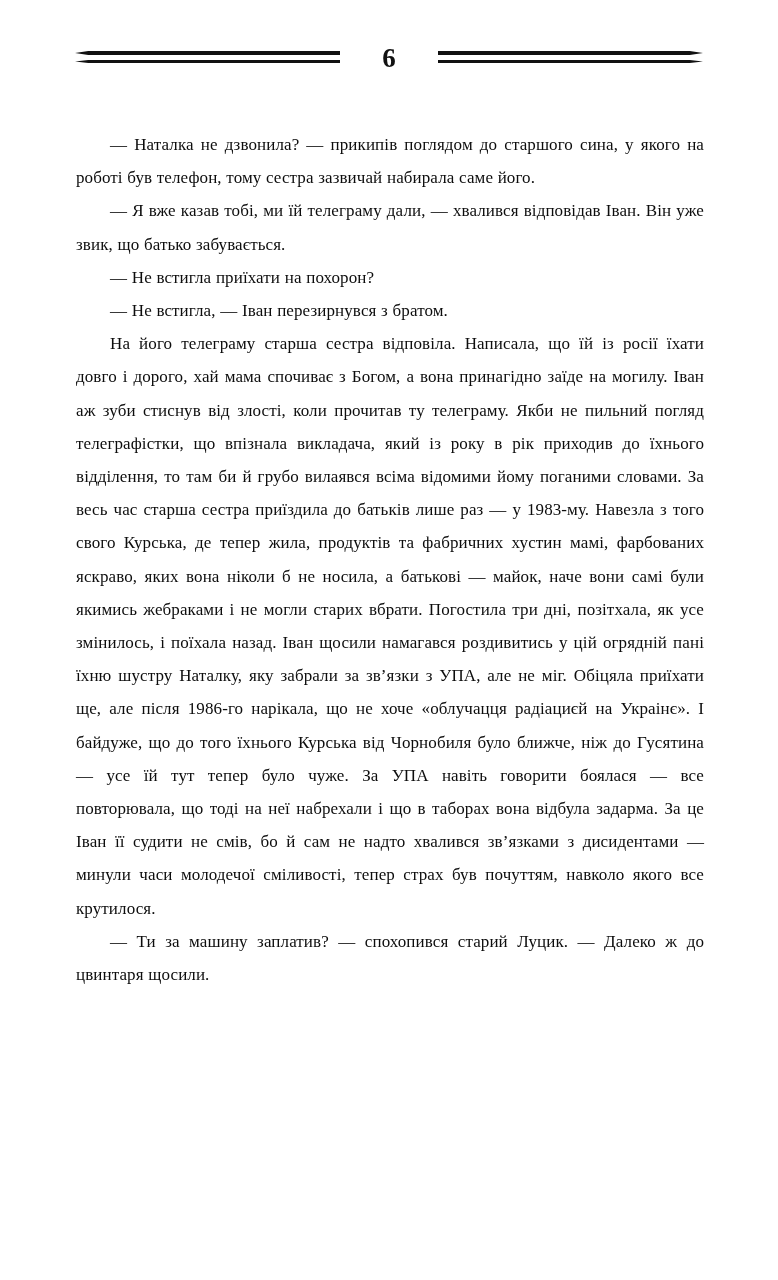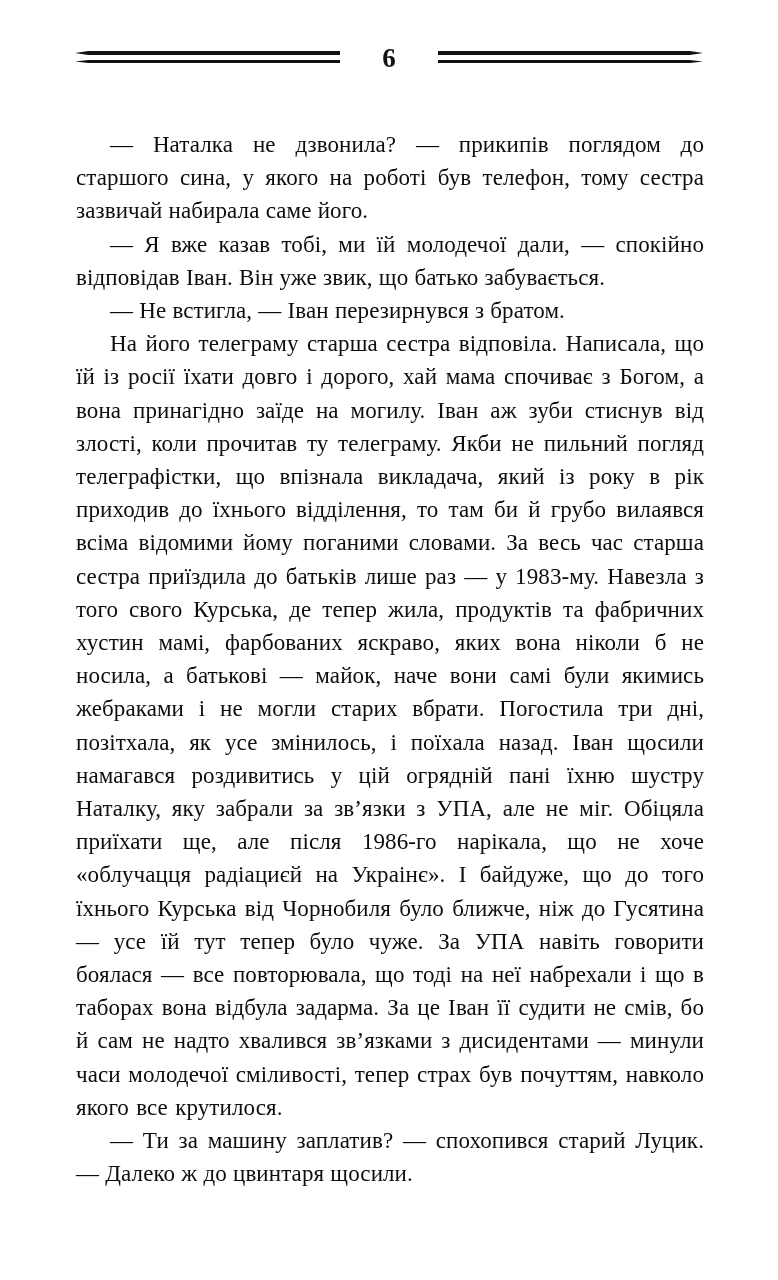--- a/index.html
+++ b/index.html
@@ -66,21 +66,21 @@
     color: #111;
   }
   .body-text {
     position: absolute;
     top: 128px;
     left: 76px;
     width: 628px;
   }
   .body-text p {
     margin: 0;
-    font-size: 23px;
+    font-size: 17px;
     line-height: 33.2px;
     text-align: justify;
     text-indent: 34px;
     font-family: "Liberation Serif", serif;
     letter-spacing: 0.1px;
     word-spacing: 0.3px;
   }
   .body-text p.tight-wide {
     word-spacing: 1.4px;
   }
@@ -97,19 +97,20 @@
     </div>
     <div class="page-number">6</div>
     <div class="orn right">
       <div class="bar top"></div>
       <div class="bar bottom"></div>
     </div>
   </div>
 
   <div class="body-text">
     <p>— Наталка не дзвонила? — прикипів поглядом до старшого сина, у якого на роботі був телефон, тому сестра зазвичай набирала саме його.</p>
-    <p>— Я вже казав тобі, ми їй молодечої дали, — спокійно відповідав Іван. Він уже звик, що батько забувається.</p>
+    <p>— Я вже казав тобі, ми їй телеграму дали, — хвалився відповідав Іван. Він уже звик, що батько забувається.</p>
+    <p>— Не встигла приїхати на похорон?</p>
     <p>— Не встигла, — Іван перезирнувся з братом.</p>
     <p class="tight-wide">На його телеграму старша сестра відповіла. Написала, що їй із росії їхати довго і дорого, хай мама спочиває з Богом, а вона принагідно заїде на могилу. Іван аж зуби стиснув від злості, коли прочитав ту телеграму. Якби не пильний погляд телеграфістки, що впізнала викладача, який із року в рік приходив до їхнього відділення, то там би й грубо вилаявся всіма відомими йому поганими словами. За весь час старша сестра приїздила до батьків лише раз — у 1983-му. Навезла з того свого Курська, де тепер жила, продуктів та фабричних хустин мамі, фарбованих яскраво, яких вона ніколи б не носила, а батькові — майок, наче вони самі були якимись жебраками і не могли старих вбрати. Погостила три дні, позітхала, як усе змінилось, і поїхала назад. Іван щосили намагався роздивитись у цій огрядній пані їхню шустру Наталку, яку забрали за зв’язки з УПА, але не міг. Обіцяла приїхати ще, але після 1986-го нарікала, що не хоче «облучацця радіациєй на Украінє». І байдуже, що до того їхнього Курська від Чорнобиля було ближче, ніж до Гусятина — усе їй тут тепер було чуже. За УПА навіть говорити боялася — все повторювала, що тоді на неї набрехали і що в таборах вона відбула задарма. За це Іван її судити не смів, бо й сам не надто хвалився зв’язками з дисидентами — минули часи молодечої сміливості, тепер страх був почуттям, навколо якого все крутилося.</p>
     <p>— Ти за машину заплатив? — спохопився старий Луцик. — Далеко ж до цвинтаря щосили.</p>
   </div>
 
 </div>
 
 </body></html>

